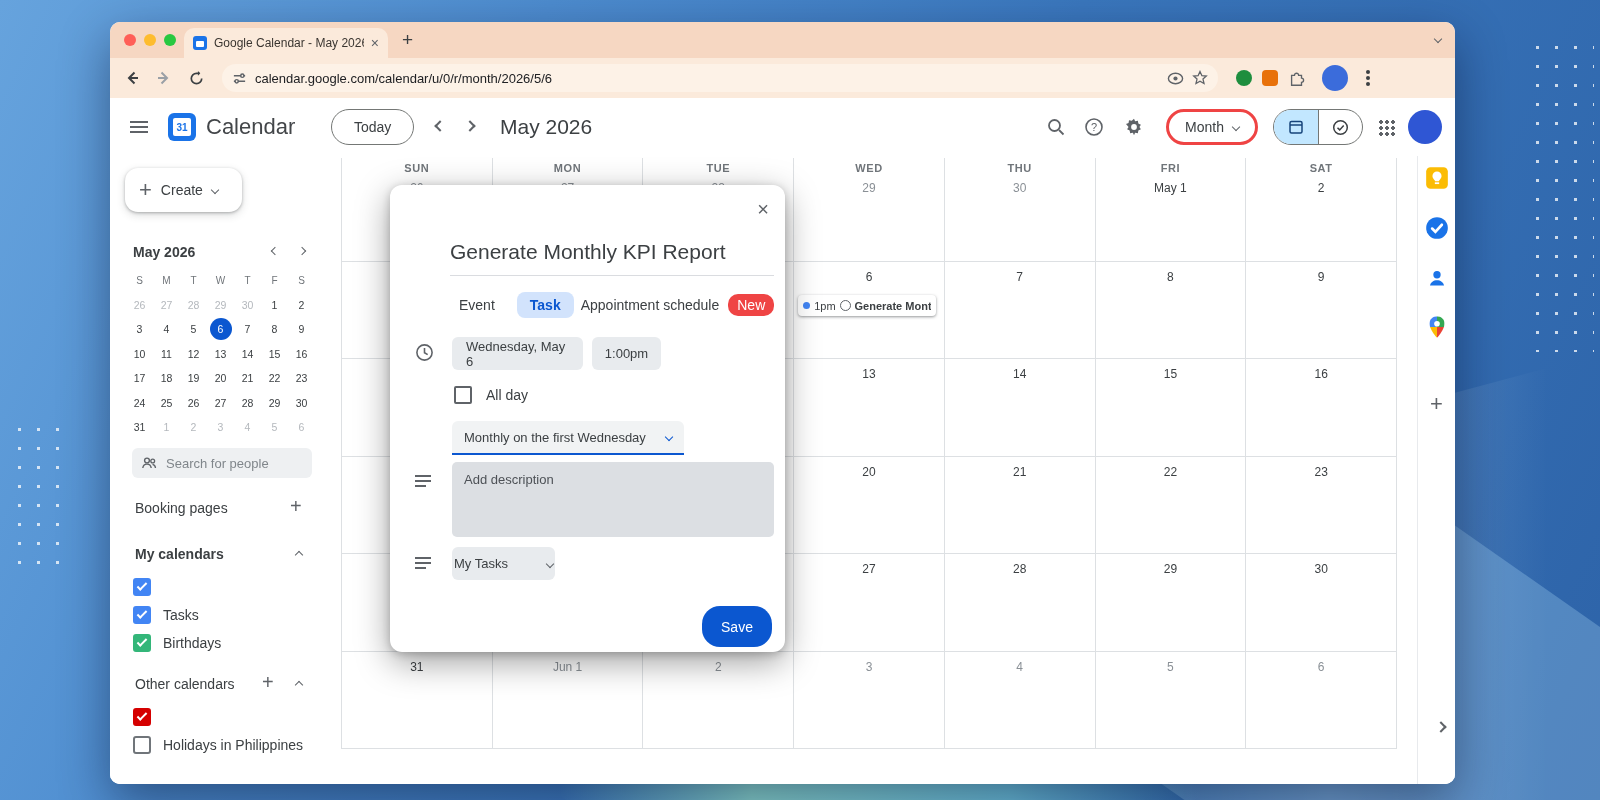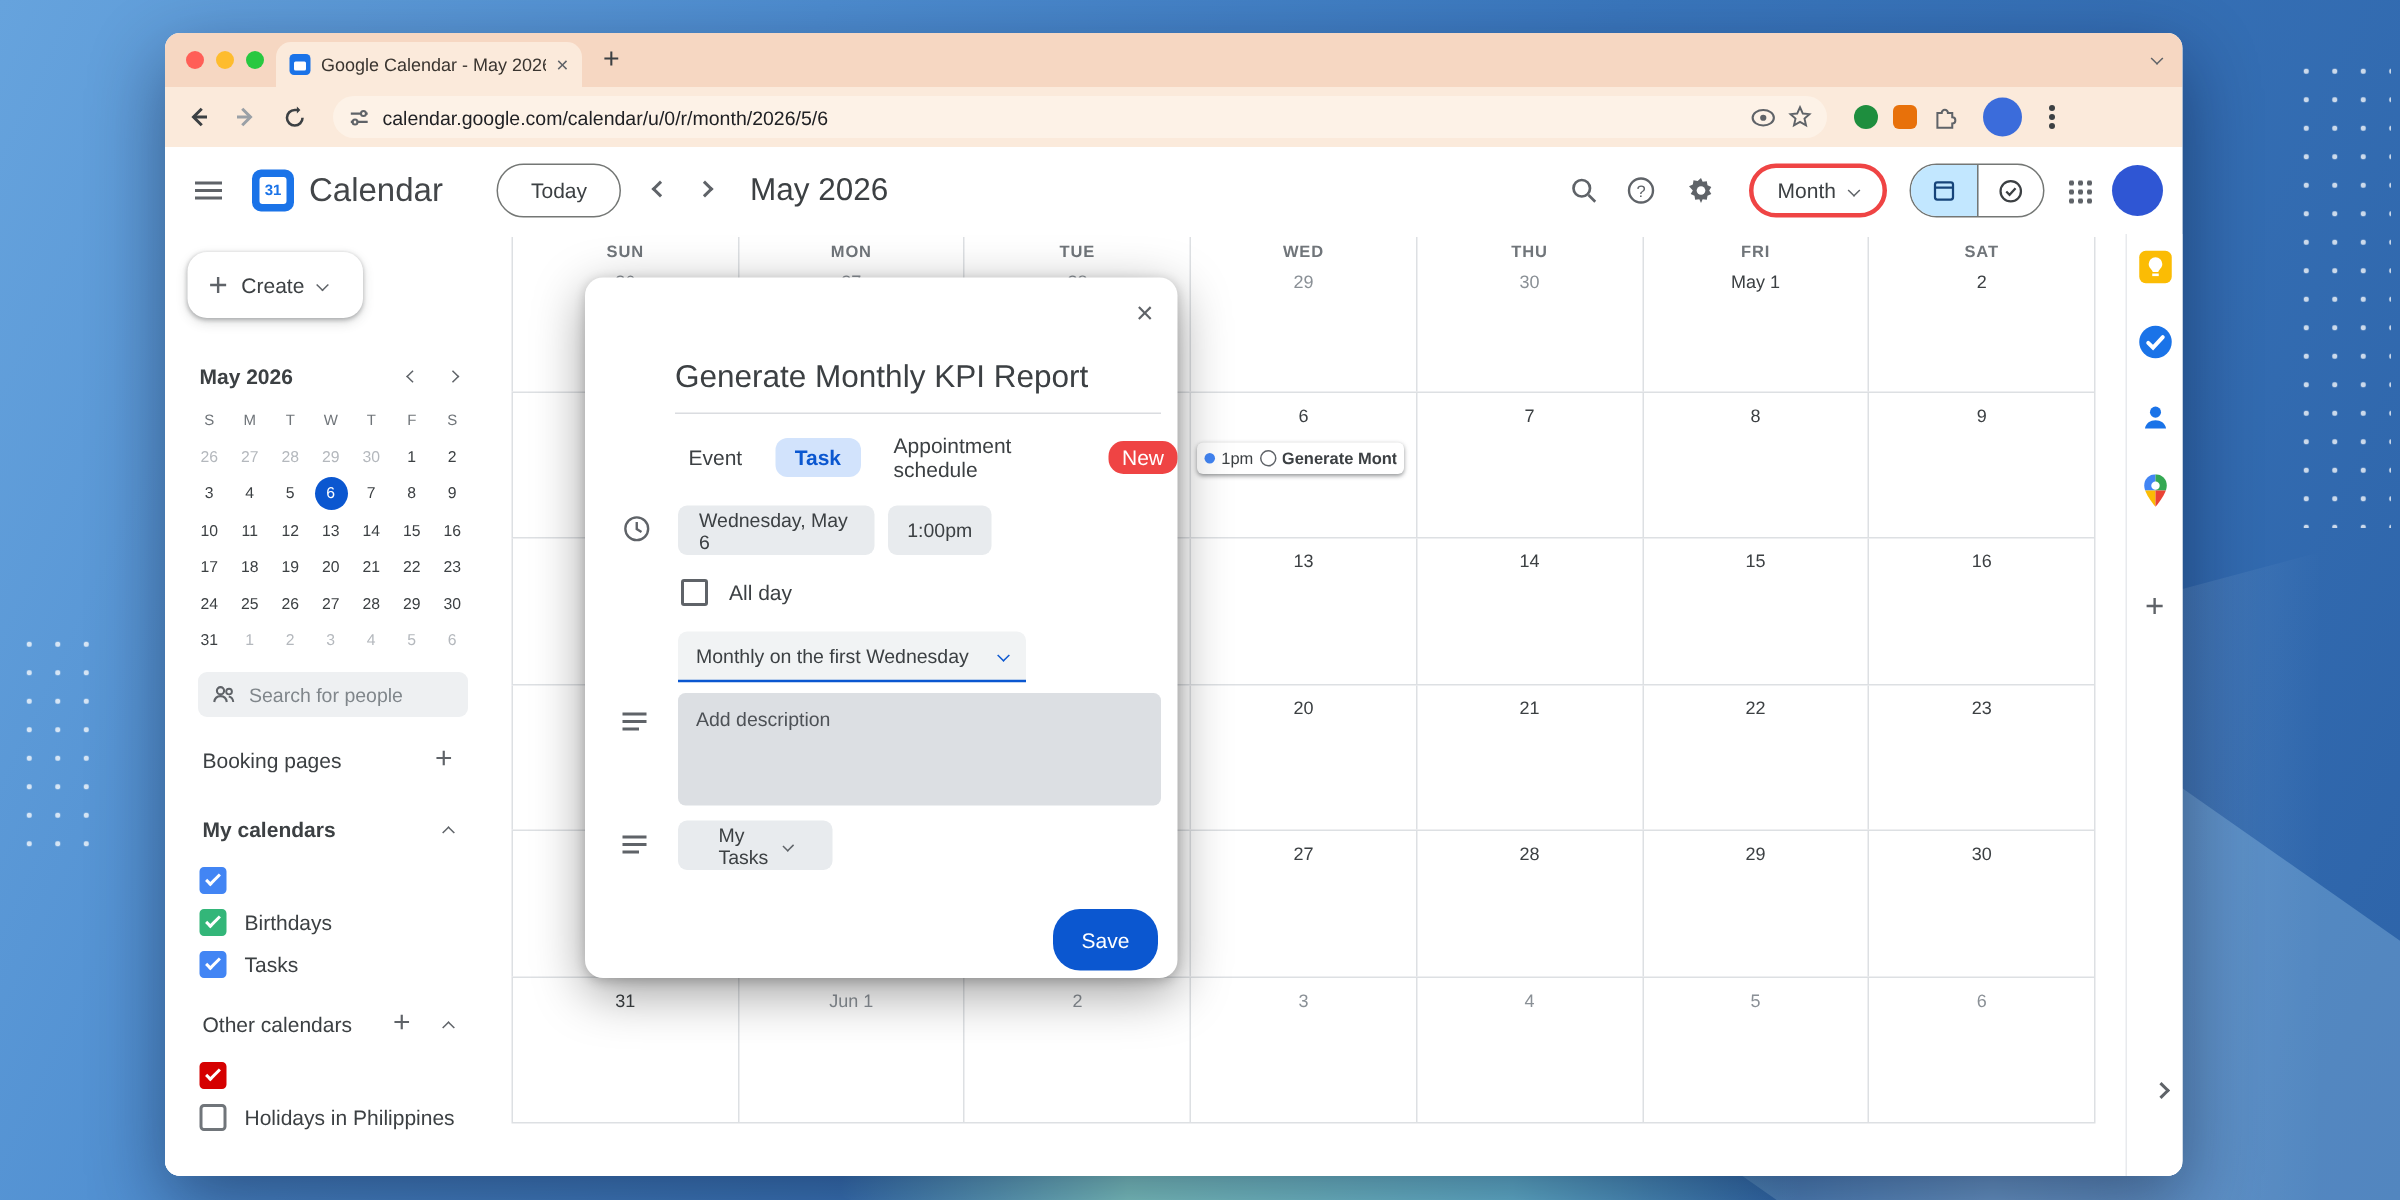--- a/index.html
+++ b/index.html
@@ -133,38 +133,38 @@
 
   
   .dialog{position:absolute;left:280px;top:87px;width:395px;height:467px;background:#fff;border-radius:12px;z-index:40;
           box-shadow:0 10px 34px rgba(0,0,0,.38),0 2px 8px rgba(0,0,0,.2)}
   .dlg-close{position:absolute;right:16px;top:14px;font-size:20px;color:#5f6368;line-height:1}
   .dlg-title{position:absolute;left:60px;top:55px;width:324px;border:none;outline:none;border-bottom:1px solid #dadce0;
              font-family:"Liberation Sans",sans-serif;font-size:21px;color:#3c4043;padding:0 0 11px 0;background:transparent}
   .dlg-tabs{position:absolute;left:60px;top:106px;height:28px;display:flex;align-items:center}
   .tab-event{font-size:14px;color:#3c4043;margin-left:9px}
   .tab-task{margin-left:22px;background:#d2e3fc;color:#0b57d0;font-size:14px;font-weight:bold;border-radius:8px;padding:5px 13px}
-  .tab-appt{margin-left:22px;font-size:14px;color:#3c4043}
+  .tab-appt{margin-left:7px;font-size:14px;color:#3c4043}
   .new-badge{margin-left:9px;background:#ef4444;color:#fff;font-size:14px;border-radius:10px;padding:3px 9px}
   .dlg-gutter-ico{position:absolute;left:25px}
   .dlg-btn{position:absolute;height:33px;background:#e8ebee;border-radius:6px;font-size:13px;color:#3c4043;
            display:flex;align-items:center;justify-content:center;padding:0 14px}
   .btn-date{left:62px;top:152px;width:131px}
   .btn-time{left:202px;top:152px;width:69px}
   .allday-row{position:absolute;left:64px;top:201px;display:flex;align-items:center;gap:14px}
   .allday-cb{width:18px;height:18px;border:2px solid #5f6368;border-radius:2px;background:#fff}
   .allday-label{font-size:14px;color:#3c4043}
   .recur-select{position:absolute;left:62px;top:236px;width:232px;height:34px;background:#f1f3f4;border-radius:6px 6px 0 0;
                 border-bottom:2px solid #0b57d0;display:flex;align-items:center;padding:0 12px;font-size:13px;color:#3c4043}
   .recur-caret{margin-left:auto;color:#0b57d0;border-color:#0b57d0}
   .dlg-desc{position:absolute;left:62px;top:277px;width:322px;height:75px;background:#dcdfe3;border:none;border-radius:5px;
             resize:none;outline:none;padding:10px 12px;font-family:"Liberation Sans",sans-serif;font-size:13px;color:#3c4043}
   .dlg-desc::placeholder{color:#4d5156}
   .tasklist-select{position:absolute;left:62px;top:362px;width:103px;height:33px;background:#e8ebee;border-radius:6px;
-                   display:flex;align-items:center;padding:0 27px;font-size:13px;color:#3c4043}
+                   display:flex;align-items:center;padding:0 2px;font-size:13px;color:#3c4043}
   .tasklist-caret{margin-left:auto}
   .save-btn{position:absolute;left:312px;top:421px;width:70px;height:41px;background:#0b57d0;border:none;border-radius:18px;
             color:#fff;font-size:14px;font-family:"Liberation Sans",sans-serif}
   .lines-ico{position:relative;width:16px;height:12px}
   .lines-ico span{position:absolute;left:0;width:16px;height:2px;background:#5f6368}
   .lines-ico span:nth-child(1){top:0}.lines-ico span:nth-child(2){top:5px}.lines-ico span:nth-child(3){top:10px;width:11px}
 </style>
 </head>
 <body>
 
@@ -375,30 +375,30 @@
           <span class="mycal-chev chev up sm"></span>
         </div>
         <div class="cal-list mycal-list">
             <div class="cal-row">
               <div class="cb" style="background: rgb(66, 133, 244); border-color: rgb(66, 133, 244);">
                 <div class="cb-check"></div>
               </div>
               <div class="cal-label"></div>
             </div>
             <div class="cal-row">
+              <div class="cb" style="background: rgb(66, 133, 244); border-color: rgb(66, 133, 244);">
+                <div class="cb-check"></div>
+              </div>
+              <div class="cal-label">Tasks</div>
+            </div>
+            <div class="cal-row">
               <div class="cb" style="background: rgb(51, 182, 121); border-color: rgb(51, 182, 121);">
                 <div class="cb-check"></div>
               </div>
               <div class="cal-label">Birthdays</div>
-            </div>
-            <div class="cal-row">
-              <div class="cb" style="background: rgb(66, 133, 244); border-color: rgb(66, 133, 244);">
-                <div class="cb-check"></div>
-              </div>
-              <div class="cal-label">Tasks</div>
             </div>
           </div>
 
         <div class="othercal-head">
           <span class="side-row-label" style="font-weight:normal">Other calendars</span>
           <span class="other-plus">+</span>
           <span class="other-chev chev up sm"></span>
         </div>
         <div class="cal-list othercal-list">
             <div class="cal-row">

